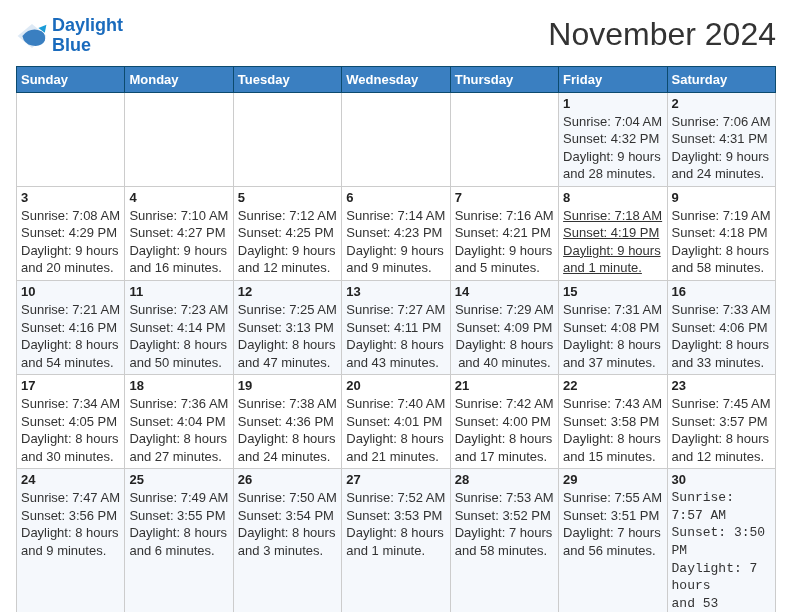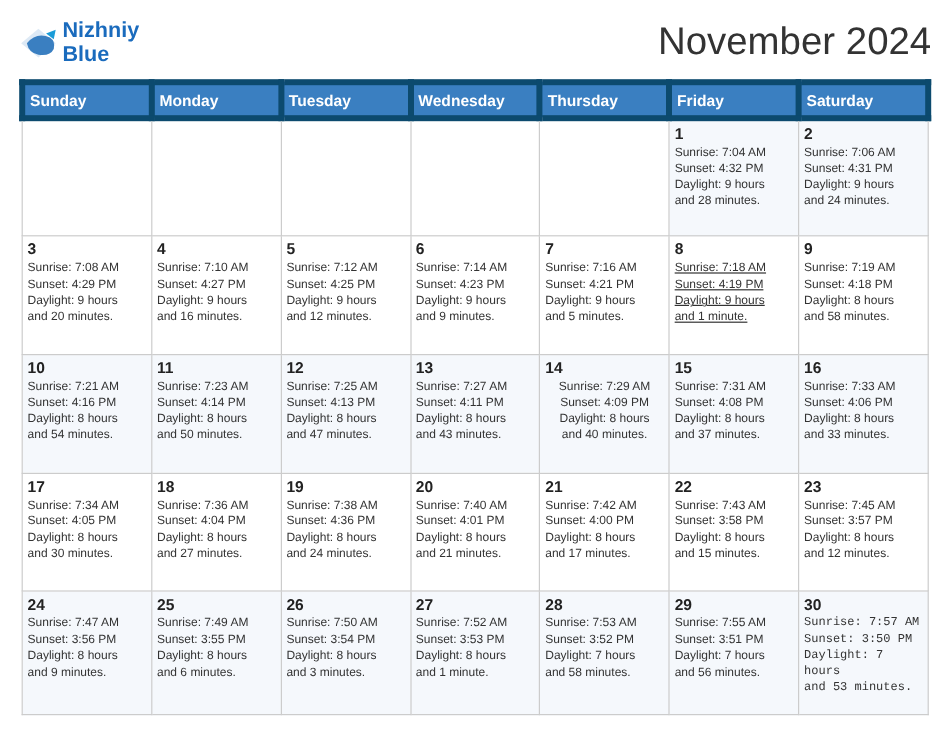--- a/index.html
+++ b/index.html
@@ -60,21 +60,21 @@
       width: 100%;
       table-layout: fixed;
     }
     .calendar th {
       background-color: #3a7fc1;
       color: #fff;
       font-size: 13px;
       font-weight: bold;
       padding: 5px 4px;
       text-align: left;
-      border: 5px solid #0c4a6e;
+      border: 1px solid #0c4a6e;
     }
     .calendar td {
       border: 1px solid #ccc;
       vertical-align: top;
       padding: 3px 4px;
       font-size: 10px;
       color: #333;
       background: #fff;
       height: 88px;
     }
@@ -85,40 +85,40 @@
       background-color: #ffffff;
     }
     .day-num {
       font-size: 13px;
       font-weight: bold;
       color: #222;
       display: block;
       margin-bottom: 2px;
     }
     .cell-info {
-      font-size: 10px;
+      font-size: 13px;
       line-height: 1.35;
       color: #333;
     }
     .empty { background: #fff !important; }
   </style>
 </head>
 <body>
 
 <div class="page">
   <div class="header">
     <div class="logo">
       <svg class="logo-icon" viewBox="0 0 40 40">
         <rect x="0" y="0" width="40" height="40" fill="white"></rect>
         <polygon points="20,5 38,20 20,35 2,20" fill="#1a6bbd" opacity="0.15"></polygon>
         <path d="M8 20 Q18 8 32 14 Q38 18 36 26 Q32 34 20 32 Q10 30 8 20Z" fill="#3a7fc1"></path>
         <path d="M28 10 L38 6 L36 16 Z" fill="#1a9cd8"></path>
       </svg>
       <div class="logo-text">
-        <span>Nizhniy</span>
+        <span>Daylight</span>
         <span>Blue</span>
       </div>
     </div>
     <div class="title-block">
       <div class="month-title">November 2024</div>
     </div>
   </div>
 
   <table class="calendar">
     <thead>
@@ -216,21 +216,21 @@
           <td>
             <span class="day-num">11</span>
             <div class="cell-info" style="white-space: pre-line;">Sunrise: 7:23 AM
 Sunset: 4:14 PM
 Daylight: 8 hours
 and 50 minutes.</div>
           </td>
           <td>
             <span class="day-num">12</span>
             <div class="cell-info" style="white-space: pre-line;">Sunrise: 7:25 AM
-Sunset: 4:13 PM
+Sunset: 3:13 PM
 Daylight: 8 hours
 and 47 minutes.</div>
           </td>
           <td>
             <span class="day-num">13</span>
             <div class="cell-info" style="white-space: pre-line;">Sunrise: 7:27 AM
 Sunset: 4:11 PM
 Daylight: 8 hours
 and 43 minutes.</div>
           </td>

